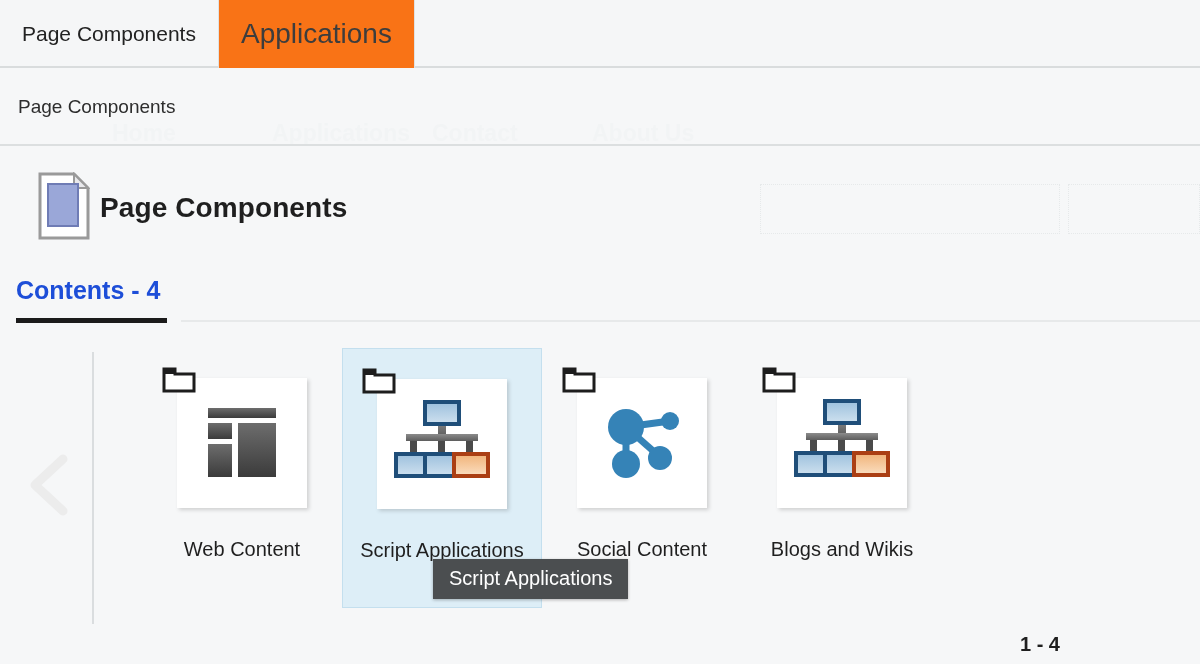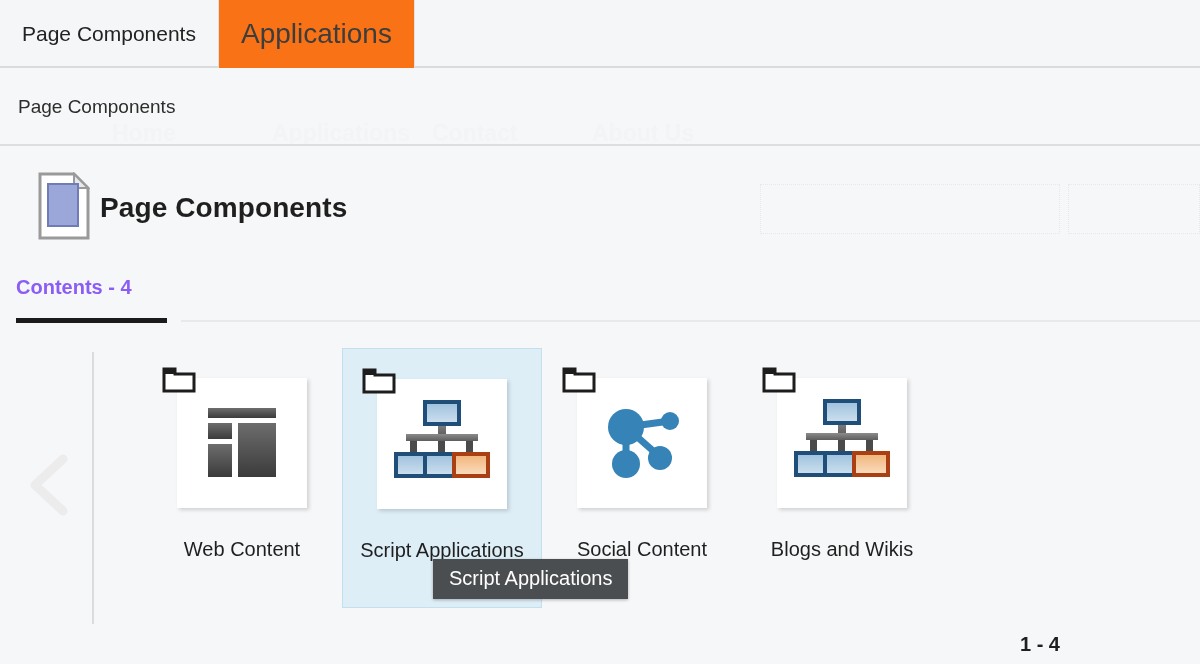--- a/index.html
+++ b/index.html
@@ -76,21 +76,21 @@
     position: absolute; top: 36px; height: 50px;
     border: 1px dotted #e6e9ea;
   }
   .dotted-box.b1 { left: 760px; width: 300px; }
   .dotted-box.b2 { left: 1068px; width: 132px; }
 
   
   .contents-bar { position: absolute; left: 0; top: 266px; width: 1200px; height: 62px; z-index: 2; }
   .contents-tab {
     position: absolute; left: 16px; top: 10px;
-    font-size: 20px; font-weight: bold; color: #8b5cf6;
+    font-size: 25px; font-weight: bold; color: #1d4ed8;
     padding-bottom: 20px;
   }
   .contents-underline {
     position: absolute; left: 16px; top: 52px; width: 151px; height: 5px; background: #1b1b1b;
   }
   .contents-rule {
     position: absolute; left: 181px; top: 54px; width: 1019px; height: 2px; background: #e7e9ea;
   }
 
   

